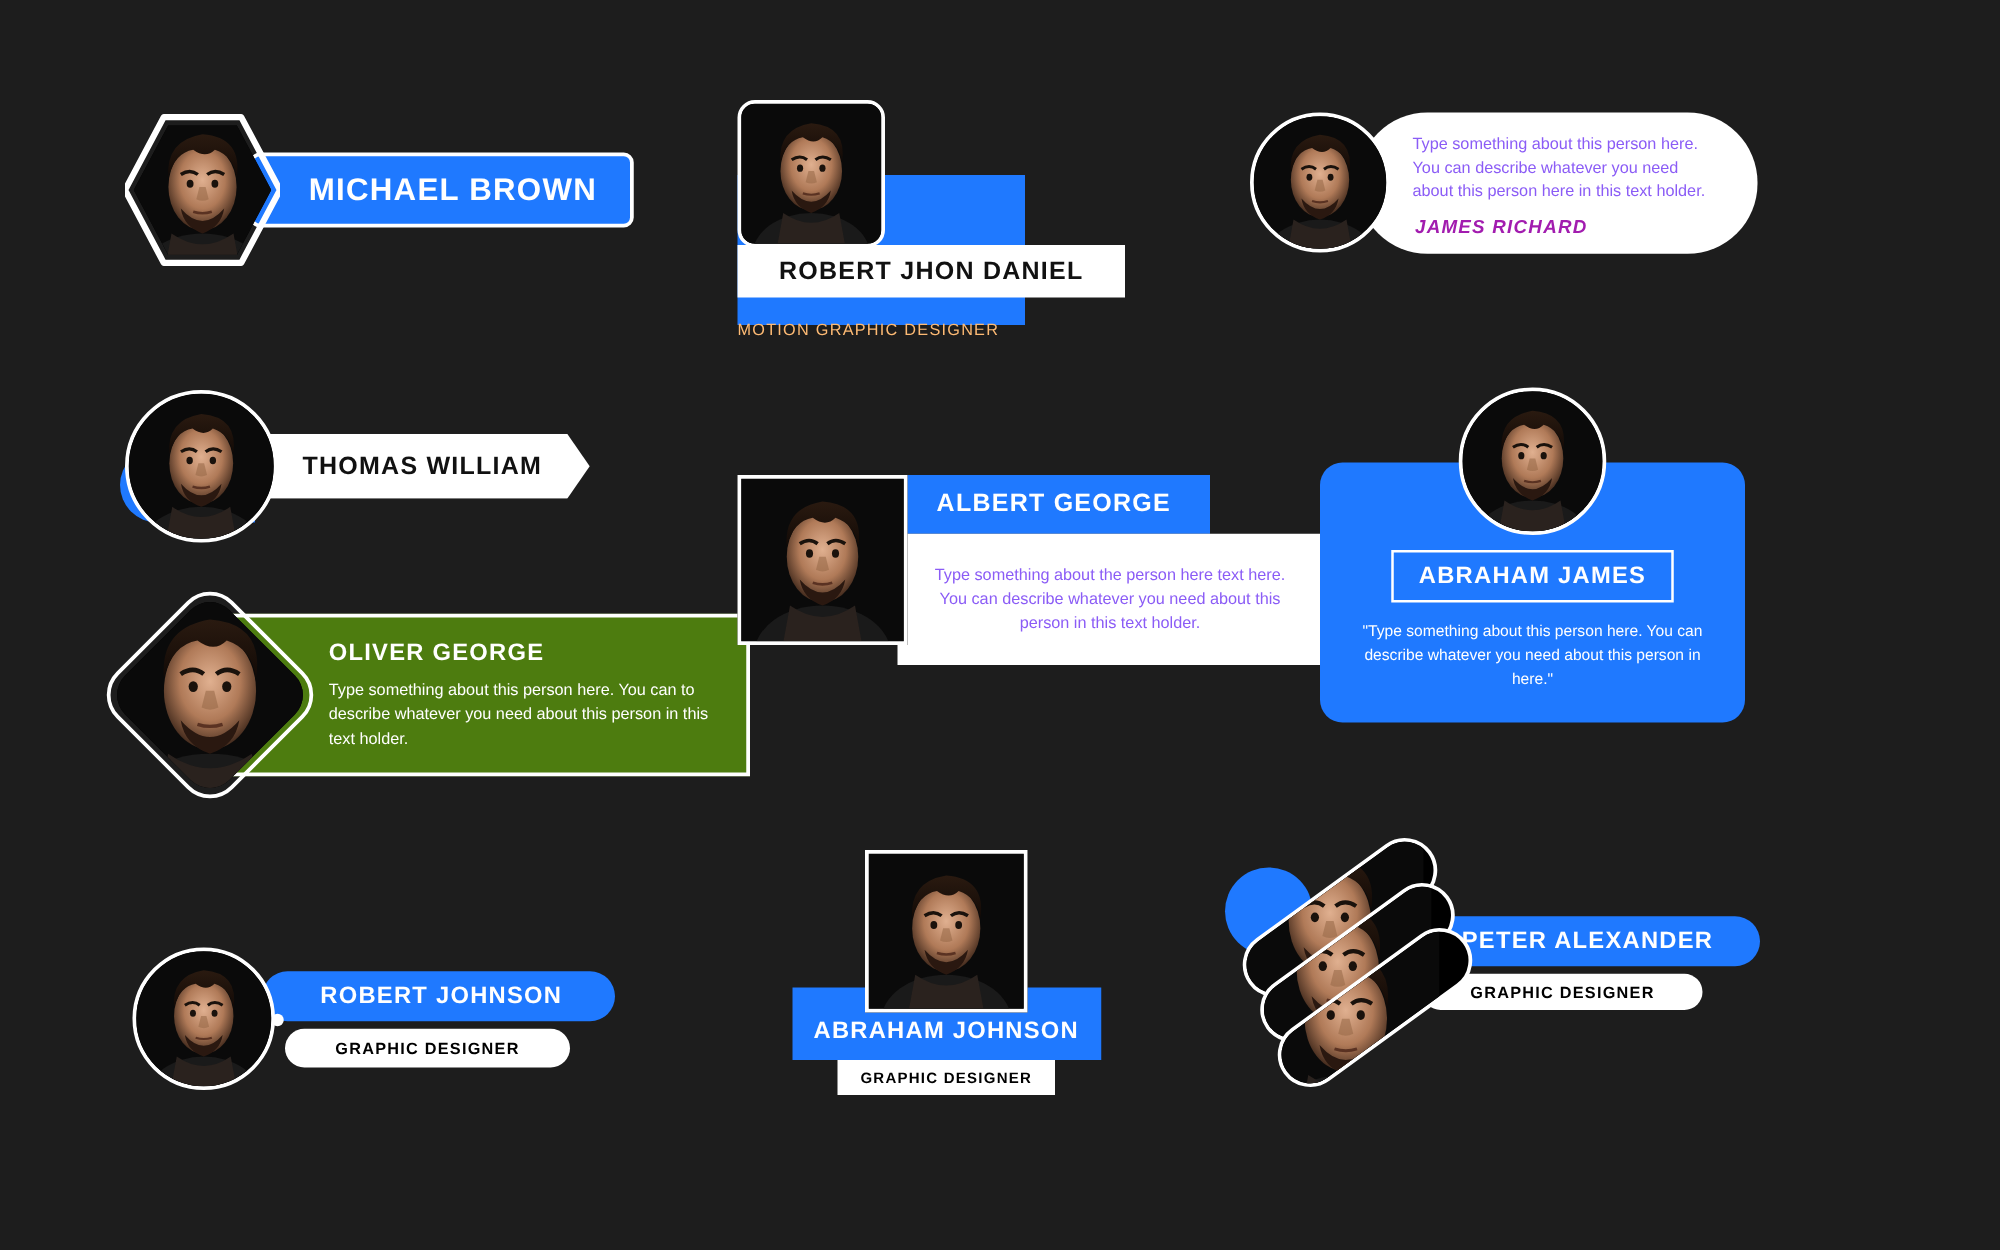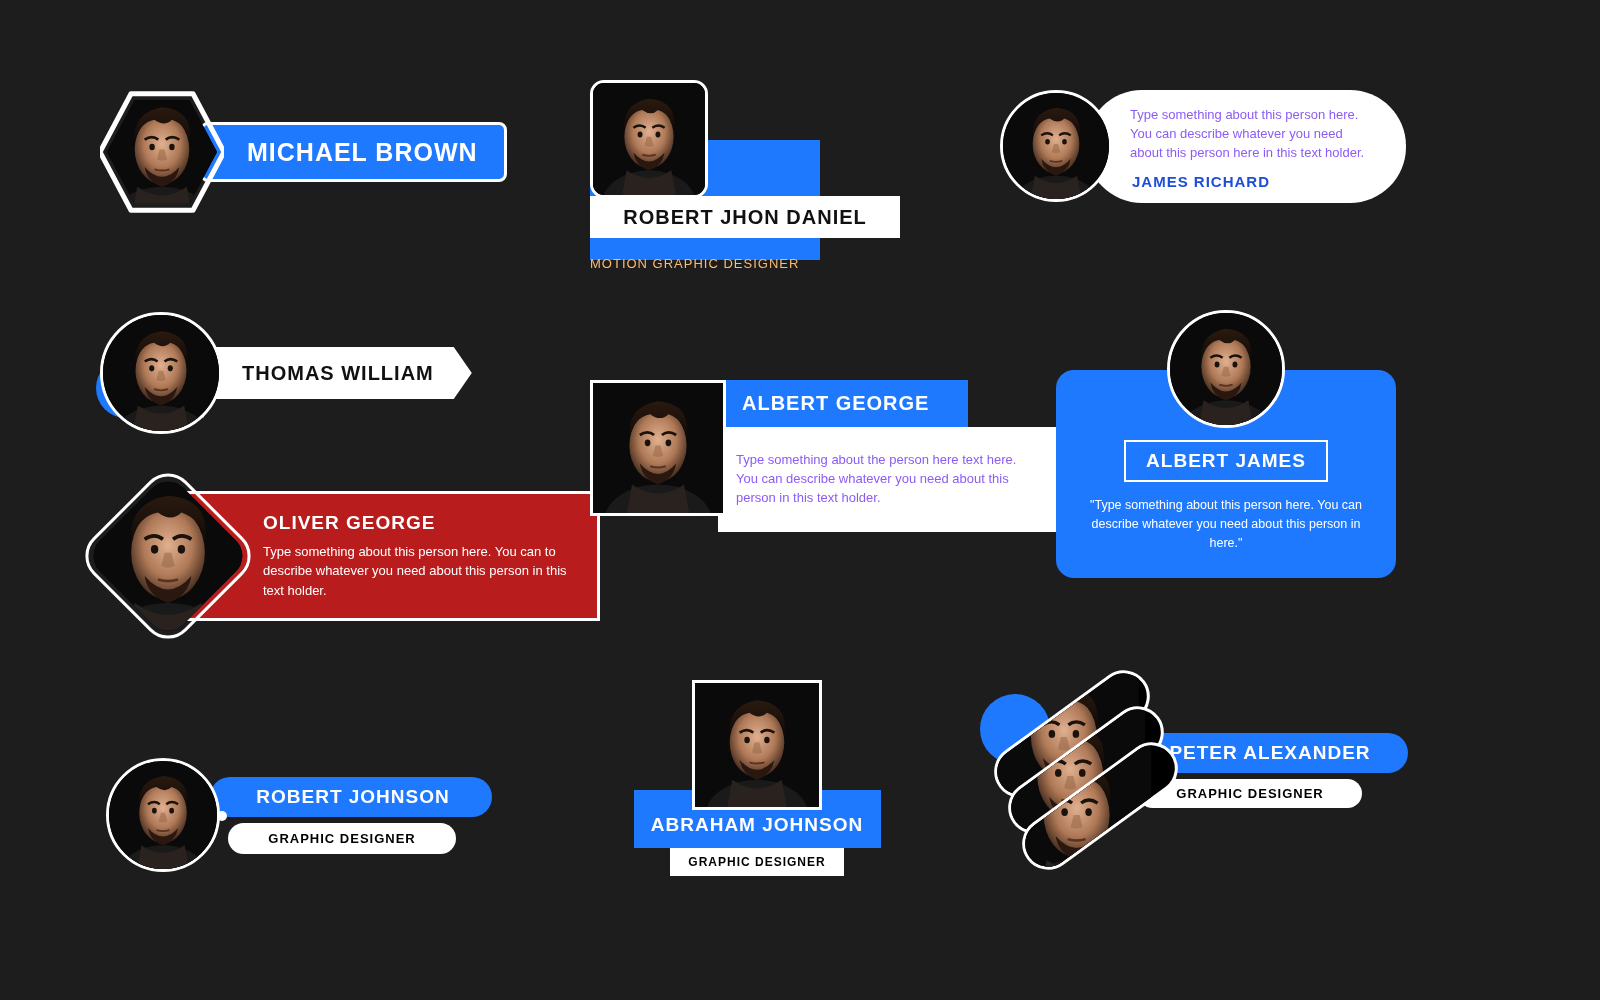--- a/index.html
+++ b/index.html
@@ -20,21 +20,21 @@
     align-items: center;
     justify-content: center;
     flex-shrink: 0;
   }
   .face {
     width: 100%;
     height: 100%;
     display: block;
   }
   .name-white { color: #fff; font-weight: 800; letter-spacing: 1px; }
-  .name-blue { color: #1d4ed8; font-weight: 800; letter-spacing: 1px; }
+  .name-blue { color: #a21caf; font-weight: 800; letter-spacing: 1px; font-style: italic; }
   .name-dark { color: #111; font-weight: 800; letter-spacing: 1px; }
   .sub-white { color: #fdba74; font-weight: 400; letter-spacing: 1px; font-size: 13px; }
   .desc { color: #8b5cf6; font-size: 13px; line-height: 1.45; }
   .desc-white { color: #fff; font-size: 13px; line-height: 1.5; }
 
   
   .c1 { position: absolute; left: 100px; top: 90px; display:flex; align-items:center; }
   .c1 .hex {
     width: 124px; height: 124px;
     position: relative;
@@ -120,37 +120,37 @@
   .c5 .diamond .dclip {
     position:absolute; inset:7px;
     transform: rotate(45deg);
     border-radius: 22px;
     overflow: hidden;
     background:#000;
   }
   .c5 .diamond .dclip > div { width:100%; height:100%; transform: rotate(-45deg) scale(1.42); }
   .c5 .box {
     margin-left:-54px;
-    background:#b91c1c;
+    background:#4d7c0f;
     border:3px solid #fff;
     padding: 18px 28px 18px 80px;
     width: 420px;
   }
   .c5 .nm { font-size: 19px; margin-bottom:8px; }
 
   
   .c6 { position: absolute; left: 590px; top: 380px; display:flex; }
   .c6 .sq {
     width: 136px; height:136px;
     border:3px solid #fff;
     overflow:hidden;
     background:#000;
     z-index:2;
   }
-  .c6 .right { margin-left:-8px; display:flex; flex-direction:column; }
+  .c6 .right { margin-left:-8px; display:flex; flex-direction:column;text-align:center; }
   .c6 .blueBar { background:#1f79ff; padding: 12px 24px; font-size: 20px; width:250px; }
   .c6 .whiteBox { background:#fff; padding: 24px 18px; width: 340px; }
 
   
   .c7 { position: absolute; left: 1056px; top: 310px; width: 340px; display:flex; flex-direction:column; align-items:center; }
   .c7 .av { width:118px; height:118px; z-index:2; }
   .c7 .box {
     margin-top:-58px;
     background:#1f79ff;
     border-radius:18px;
@@ -311,21 +311,21 @@
   </div>
 </div>
 
 <div class="c7">
   <div class="avatar av">
       <svg class="face" viewBox="0 0 100 100">
         <use href="#portrait"></use>
       </svg>
     </div>
   <div class="box">
-    <div class="nm name-white">ALBERT JAMES</div>
+    <div class="nm name-white">ABRAHAM JAMES</div>
     <div class="qt">"Type something about this person here. You can describe whatever you need about this person in here."</div>
   </div>
 </div>
 
 <div class="c8" style="position:absolute">
   <div class="avatar av">
       <svg class="face" viewBox="0 0 100 100">
         <use href="#portrait"></use>
       </svg>
     </div>

